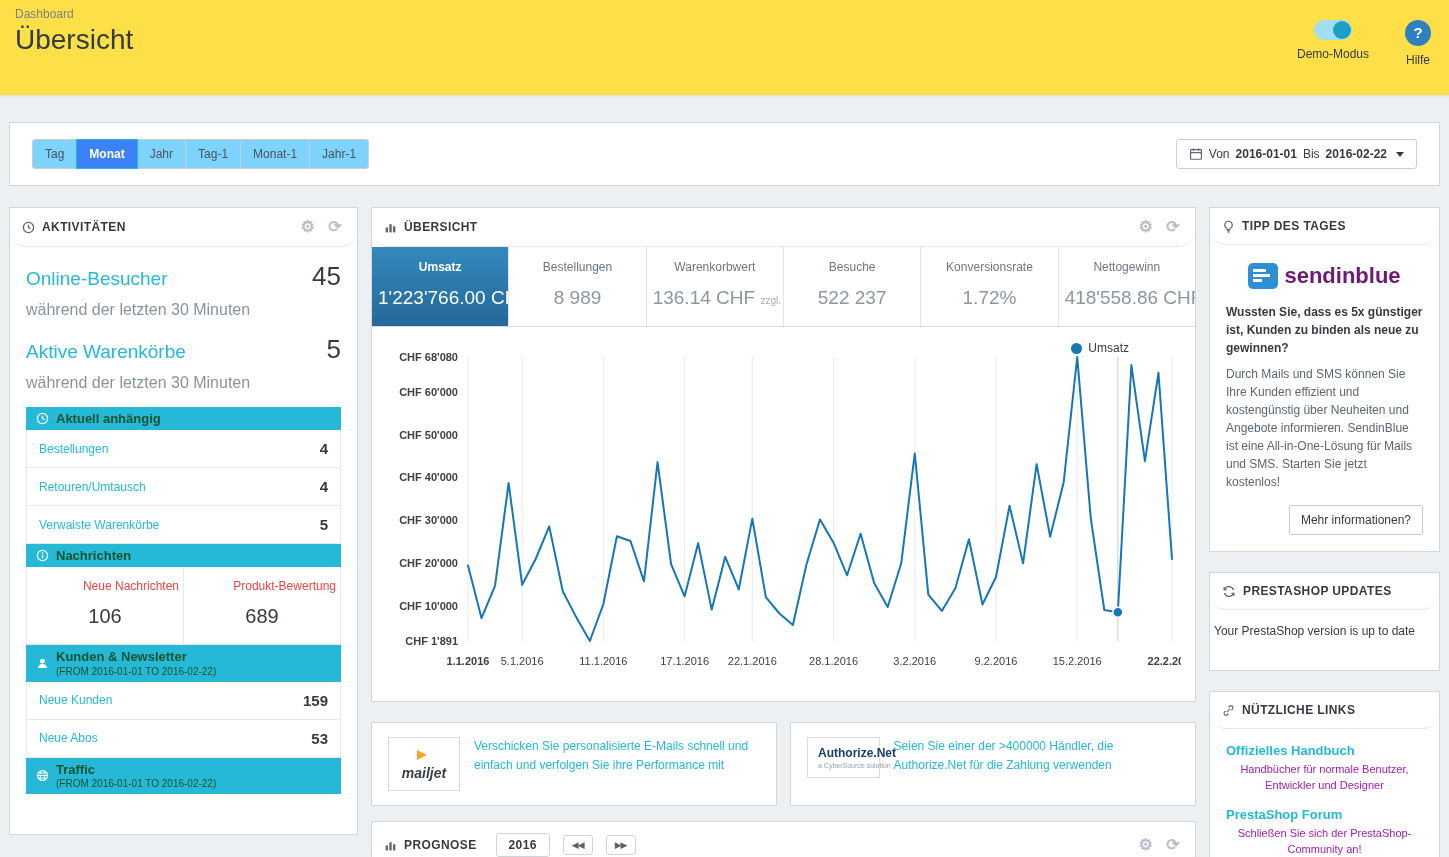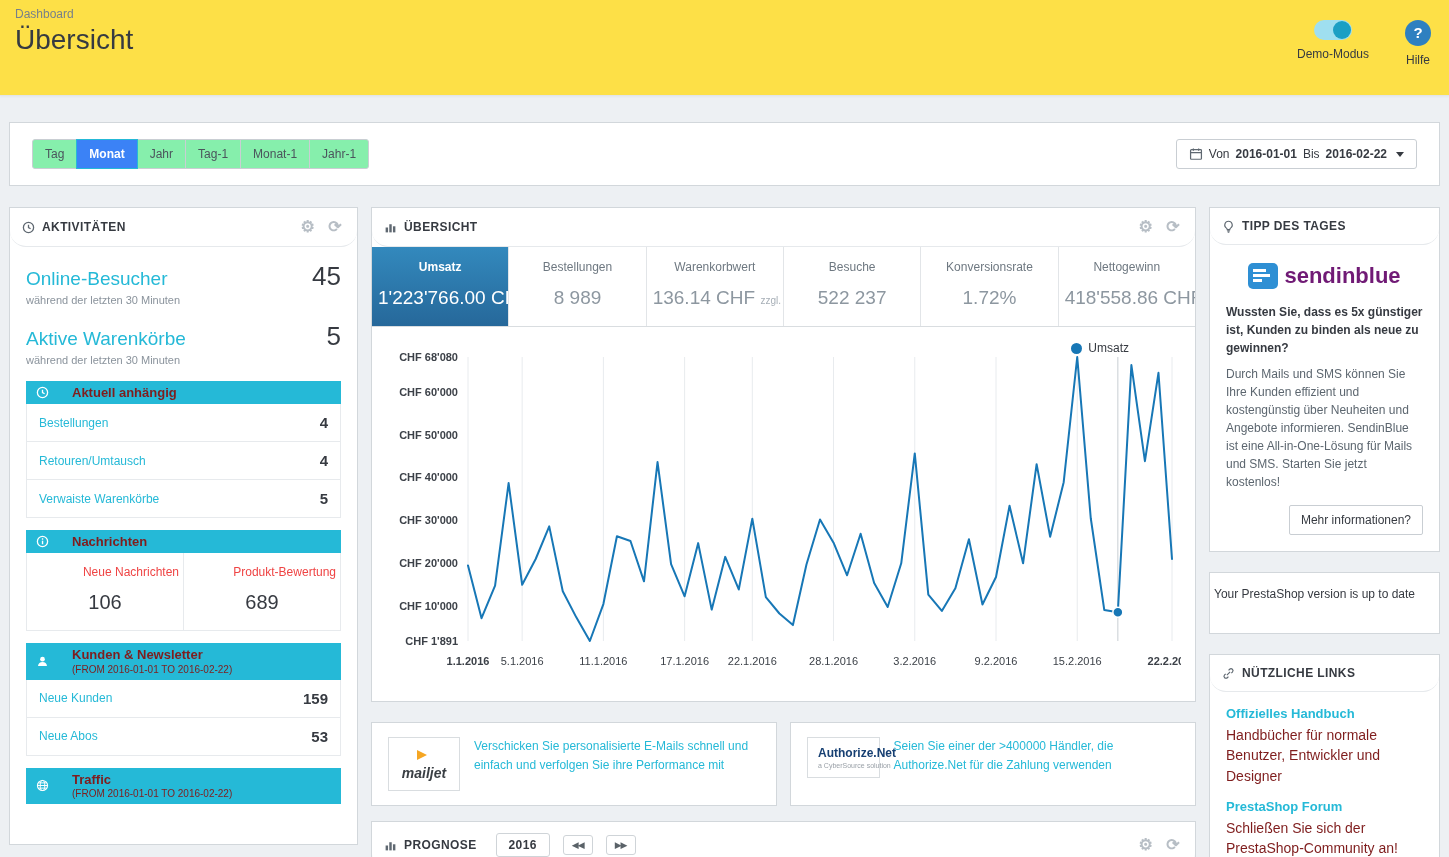--- a/index.html
+++ b/index.html
@@ -24,43 +24,43 @@
   .panel { background:#fff; border:1px solid #d2d7db; margin-bottom:20px; }
   .panel-header { display:flex; align-items:center; gap:7px; padding:11px 12px;
                   border-bottom:1px solid #e6e9ec; font-size:12px; font-weight:bold;
                   letter-spacing:.4px; color:#363a41;border-radius:16px; }
   .panel-header .spacer { flex:1; }
   .tool-icon { color:#b7bec5; font-size:16px; line-height:1; cursor:pointer; padding:0 3px; }
   
   .filterbar { margin:26px 9px 21px; padding:16px 22px; display:flex; align-items:center;
                justify-content:space-between; background:#fff; border:1px solid #d2d7db; }
   .btn-group { display:flex; }
-  .fbtn { border:1px solid #c9ced3; background:#86efac; padding:7px 12px; font-size:12px;
+  .fbtn { border:1px solid #c9ced3; background:#7dd3fc; padding:7px 12px; font-size:12px;
           color:#4b545c; margin-left:-1px; cursor:pointer; }
   .fbtn:first-child { border-radius:3px 0 0 3px; margin-left:0; }
   .fbtn:last-child { border-radius:0 3px 3px 0; }
   .fbtn.active { background:#3b82f6; border-color:#25b9d7; color:#fff; font-weight:bold; position:relative; }
   .daterange { border:1px solid #c9ced3; border-radius:3px; padding:7px 12px; font-size:12px;
                display:flex; align-items:center; gap:6px; cursor:pointer; background:#fff; }
   .daterange b { color:#363a41; }
   .caret { width:0; height:0; border-left:4px solid transparent; border-right:4px solid transparent;
            border-top:5px solid #363a41; margin-left:3px; }
   
   .main { display:flex; gap:13px; margin:0 9px; align-items:flex-start; }
   .col-left { width:349px; flex:none; }
   .col-center { flex:1; min-width:0; }
   .col-right { width:231px; flex:none; }
   
   .act-body { padding:14px 16px 40px; }
   .kpi { display:flex; align-items:baseline; justify-content:space-between; cursor:pointer; }
   .kpi .lbl { color:#25b9d7; font-size:19px; }
   .kpi .val { font-size:26px; color:#363a41; }
-  .kpi-sub { font-size:11px; color:#8a939c; margin:2px 0 15px; }
-  .banner { background:#25b9d7; color:#7f1d1d; font-size:13px; font-weight:bold;
-            padding:4px 10px; display:flex; align-items:center; gap:23px; margin-top:12px; }
+  .kpi-sub { font-size:16px; color:#8a939c; margin:9px 0 15px; }
+  .banner { background:#25b9d7; color:#14532d; font-size:13px; font-weight:bold;
+            padding:4px 10px; display:flex; align-items:center; gap:7px; }
   .banner .bsub { display:block; font-size:10px; font-weight:normal; margin-top:1px; }
   .banner-text { line-height:1.2; }
   .srow { display:flex; justify-content:space-between; align-items:center;
           border:1px solid #e7eaed; border-top:none; padding:10px 12px; font-size:12px; cursor:pointer; }
   .srow .lbl { color:#25b9d7; }
   .srow .val { font-size:15px; font-weight:bold; color:#363a41; }
   .msg-cells { display:flex; border:1px solid #e7eaed; border-top:none; text-align:center; }
   .msg-cell { flex:1; padding:12px 4px 16px; cursor:pointer; }
   .msg-cell + .msg-cell { border-left:1px solid #e7eaed; }
   .msg-cell .lbl { color:#ef4444; font-size:12px;text-align:right; }
@@ -101,21 +101,21 @@
   .sb-logo { display:flex; align-items:center; gap:6px; justify-content:center; margin:4px 0 14px; }
   .sb-word { font-size:22px; font-weight:bold; color:#701a75; }
   .tip-bold { font-size:12px; font-weight:bold; color:#363a41; line-height:1.5; margin-bottom:8px; }
   .tip-text { font-size:12px; color:#5c666f; line-height:1.5; margin-bottom:14px; }
   .tip-btn { display:block; margin-left:auto; border:1px solid #c9ced3; background:#fff;
              padding:7px 11px; font-size:12px; color:#363a41; border-radius:2px; cursor:pointer; }
   .plain-body { padding:14px 4px 32px; font-size:12px; color:#363a41; }
   .links-body { padding:14px 16px 24px; }
   .link-item { margin-bottom:13px; }
   .link-title { color:#25b9d7; font-weight:bold; font-size:13px; margin-bottom:4px; cursor:pointer; }
-  .link-desc { font-size:14px; color:#7f1d1d; line-height:1.45; }
+  .link-desc { font-size:11px; color:#a21caf; line-height:1.45;text-align:center; }
   svg { display:block; }
   .inline-svg { display:inline-block; }
 </style>
 </head>
 <body>
 
 <div class="topbar">
   <div class="breadcrumb">Dashboard</div>
   <div class="page-title">Übersicht</div>
   <div class="topbar-right">
@@ -388,20 +388,27 @@
             </svg>
           <span class="sb-word">sendinblue</span>
         </div>
         <div class="tip-bold">Wussten Sie, dass es 5x günstiger ist, Kunden zu binden als neue zu gewinnen?</div>
         <div class="tip-text">Durch Mails und SMS können Sie Ihre Kunden effizient und kostengünstig über Neuheiten und Angebote informieren. SendinBlue ist eine All-in-One-Lösung für Mails und SMS. Starten Sie jetzt kostenlos!</div>
         <button class="tip-btn">Mehr informationen?</button>
       </div>
     </div>
 
     <div class="panel">
+      <div class="panel-header">
+        <svg width="14" height="13" viewBox="0 0 16 16">
+            <path d="M13.6 6.2A6 6 0 0 0 3 4.4L2 5.6M2.4 9.8A6 6 0 0 0 13 11.6l1-1.2" fill="none" stroke="#5f6871" stroke-width="1.5"></path>
+            <path d="M2 2.6v3h3M14 13.4v-3h-3" fill="none" stroke="#5f6871" stroke-width="1.5"></path>
+          </svg>
+        <span>PRESTASHOP UPDATES</span>
+      </div>
       <div class="plain-body">Your PrestaShop version is up to date</div>
     </div>
 
     <div class="panel">
       <div class="panel-header">
         <svg width="13" height="13" viewBox="0 0 16 16">
             <path d="M6 10l4-4M4.5 8.5l-1.3 1.3a2.4 2.4 0 0 0 3.4 3.4l1.3-1.3M11.5 7.5l1.3-1.3a2.4 2.4 0 0 0-3.4-3.4L8.1 4.1" fill="none" stroke="#5f6871" stroke-width="1.4"></path>
           </svg>
         <span>NÜTZLICHE LINKS</span>
       </div>

